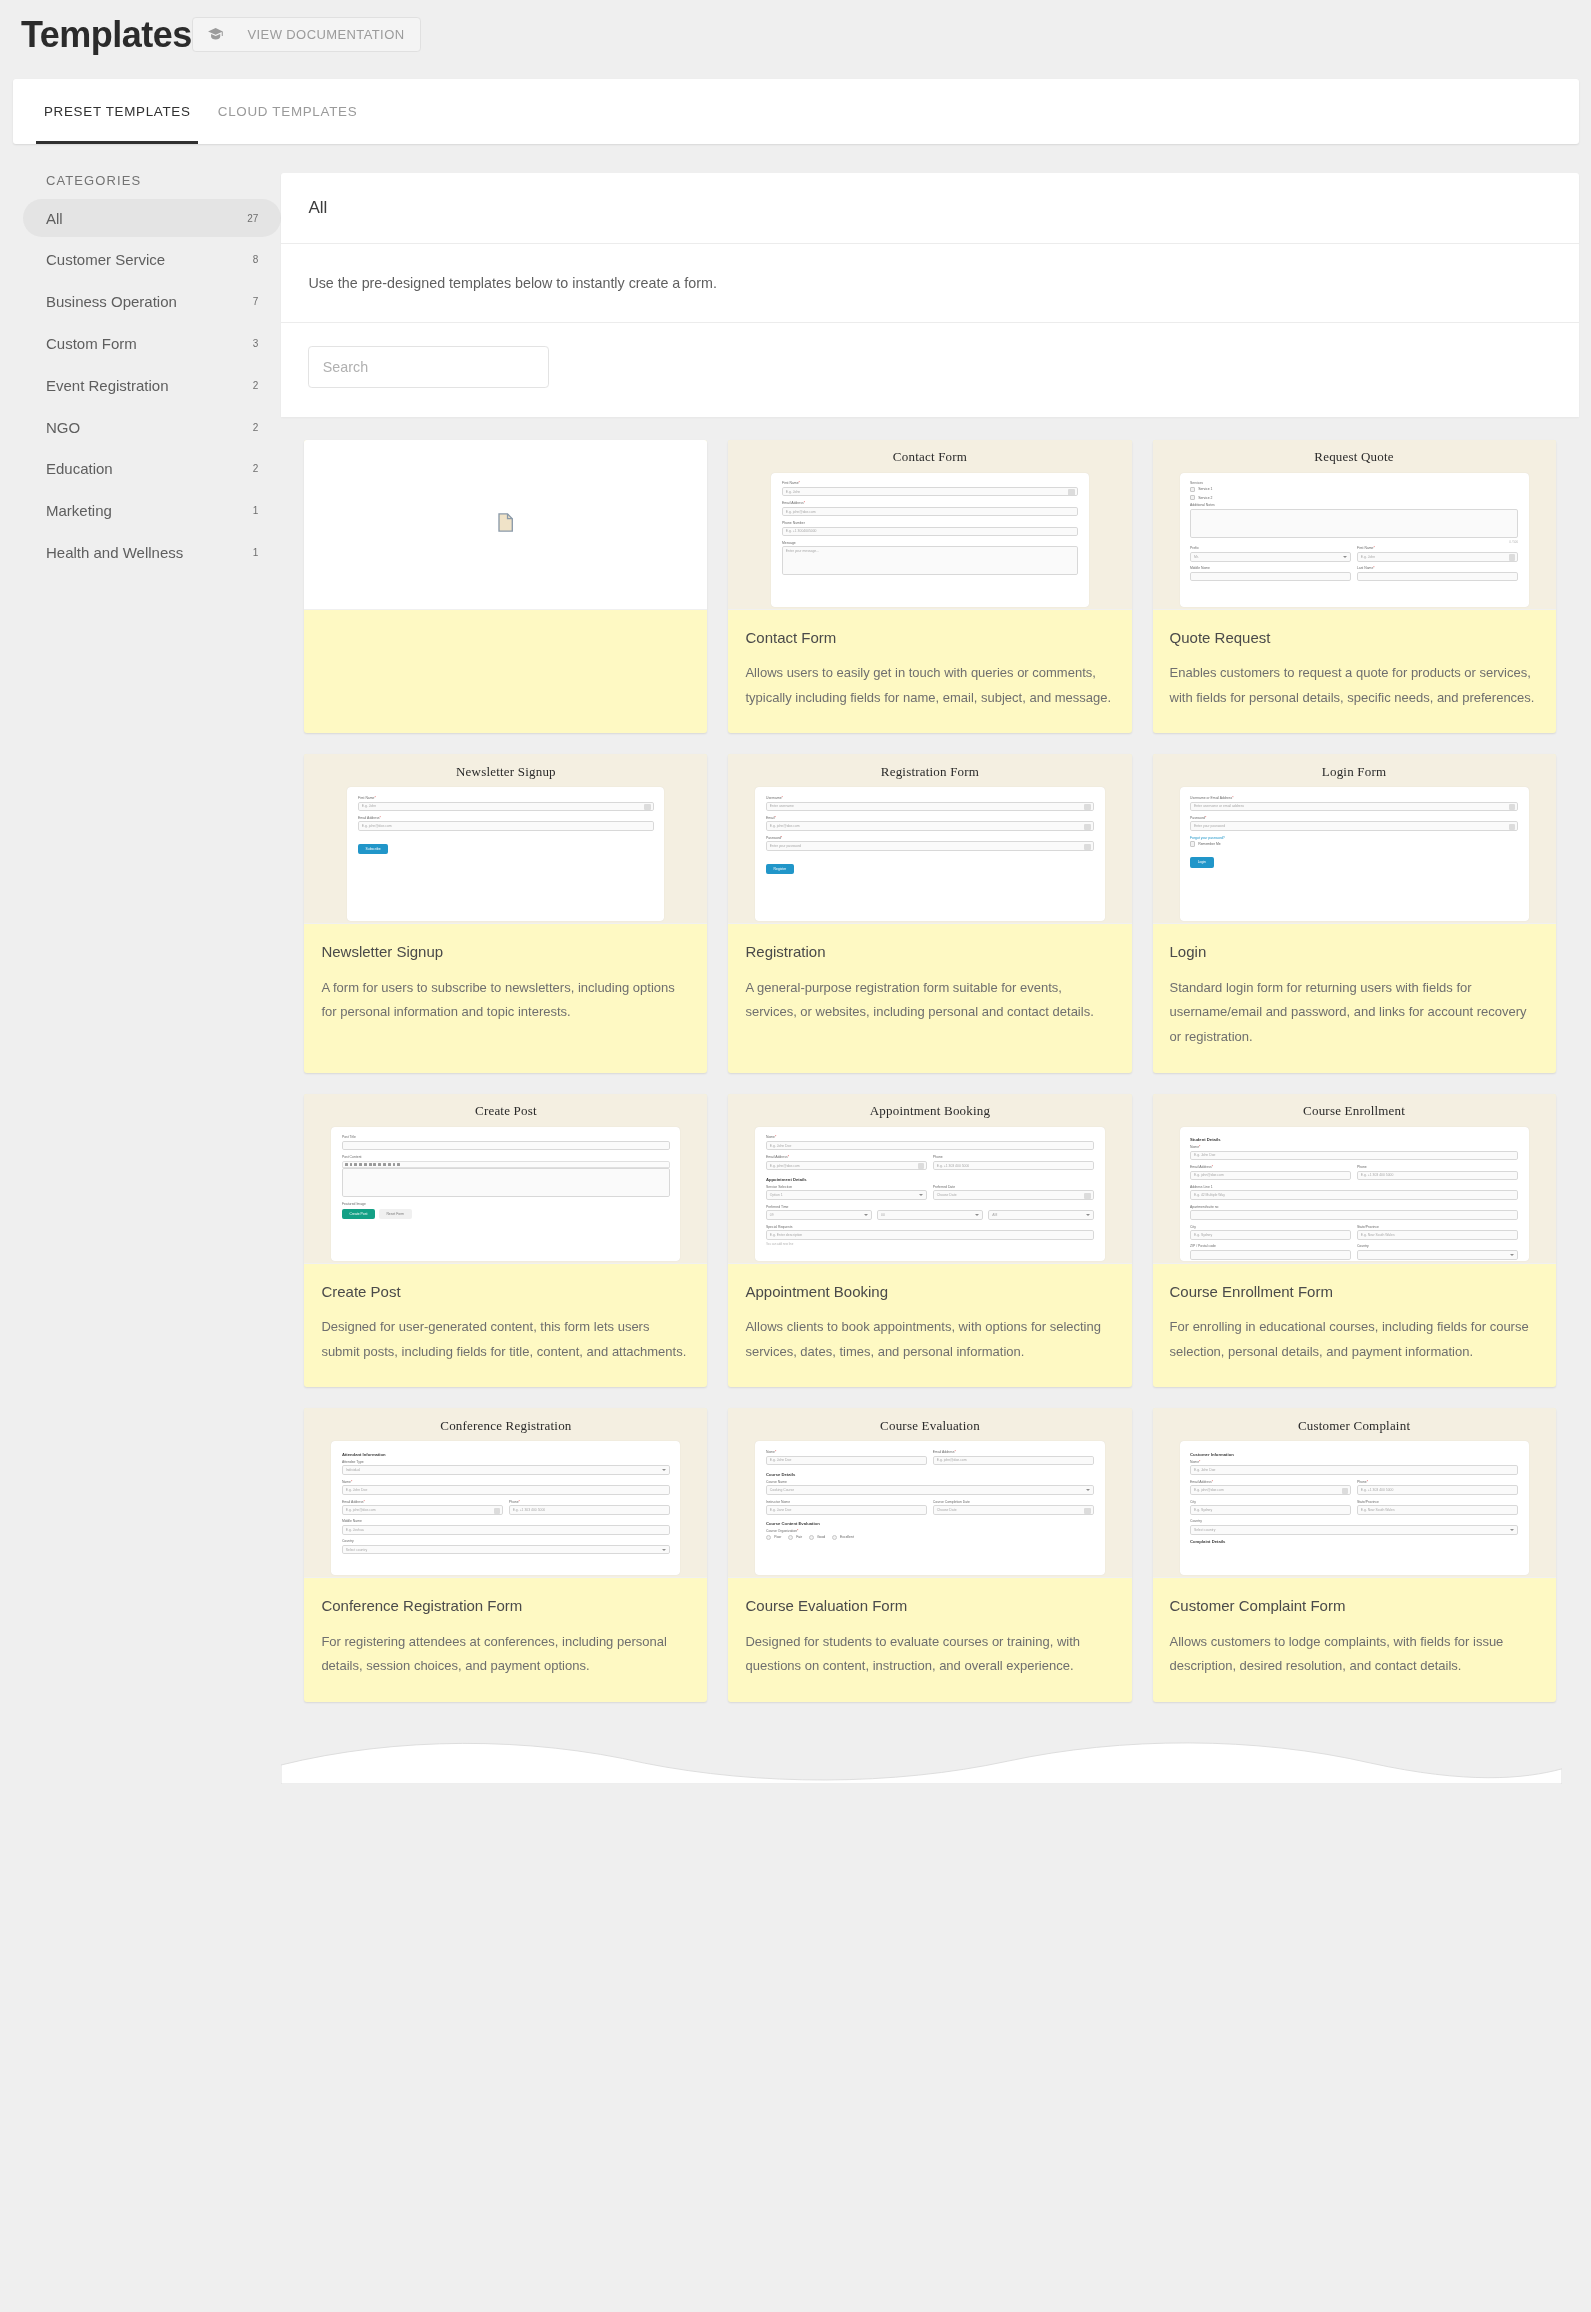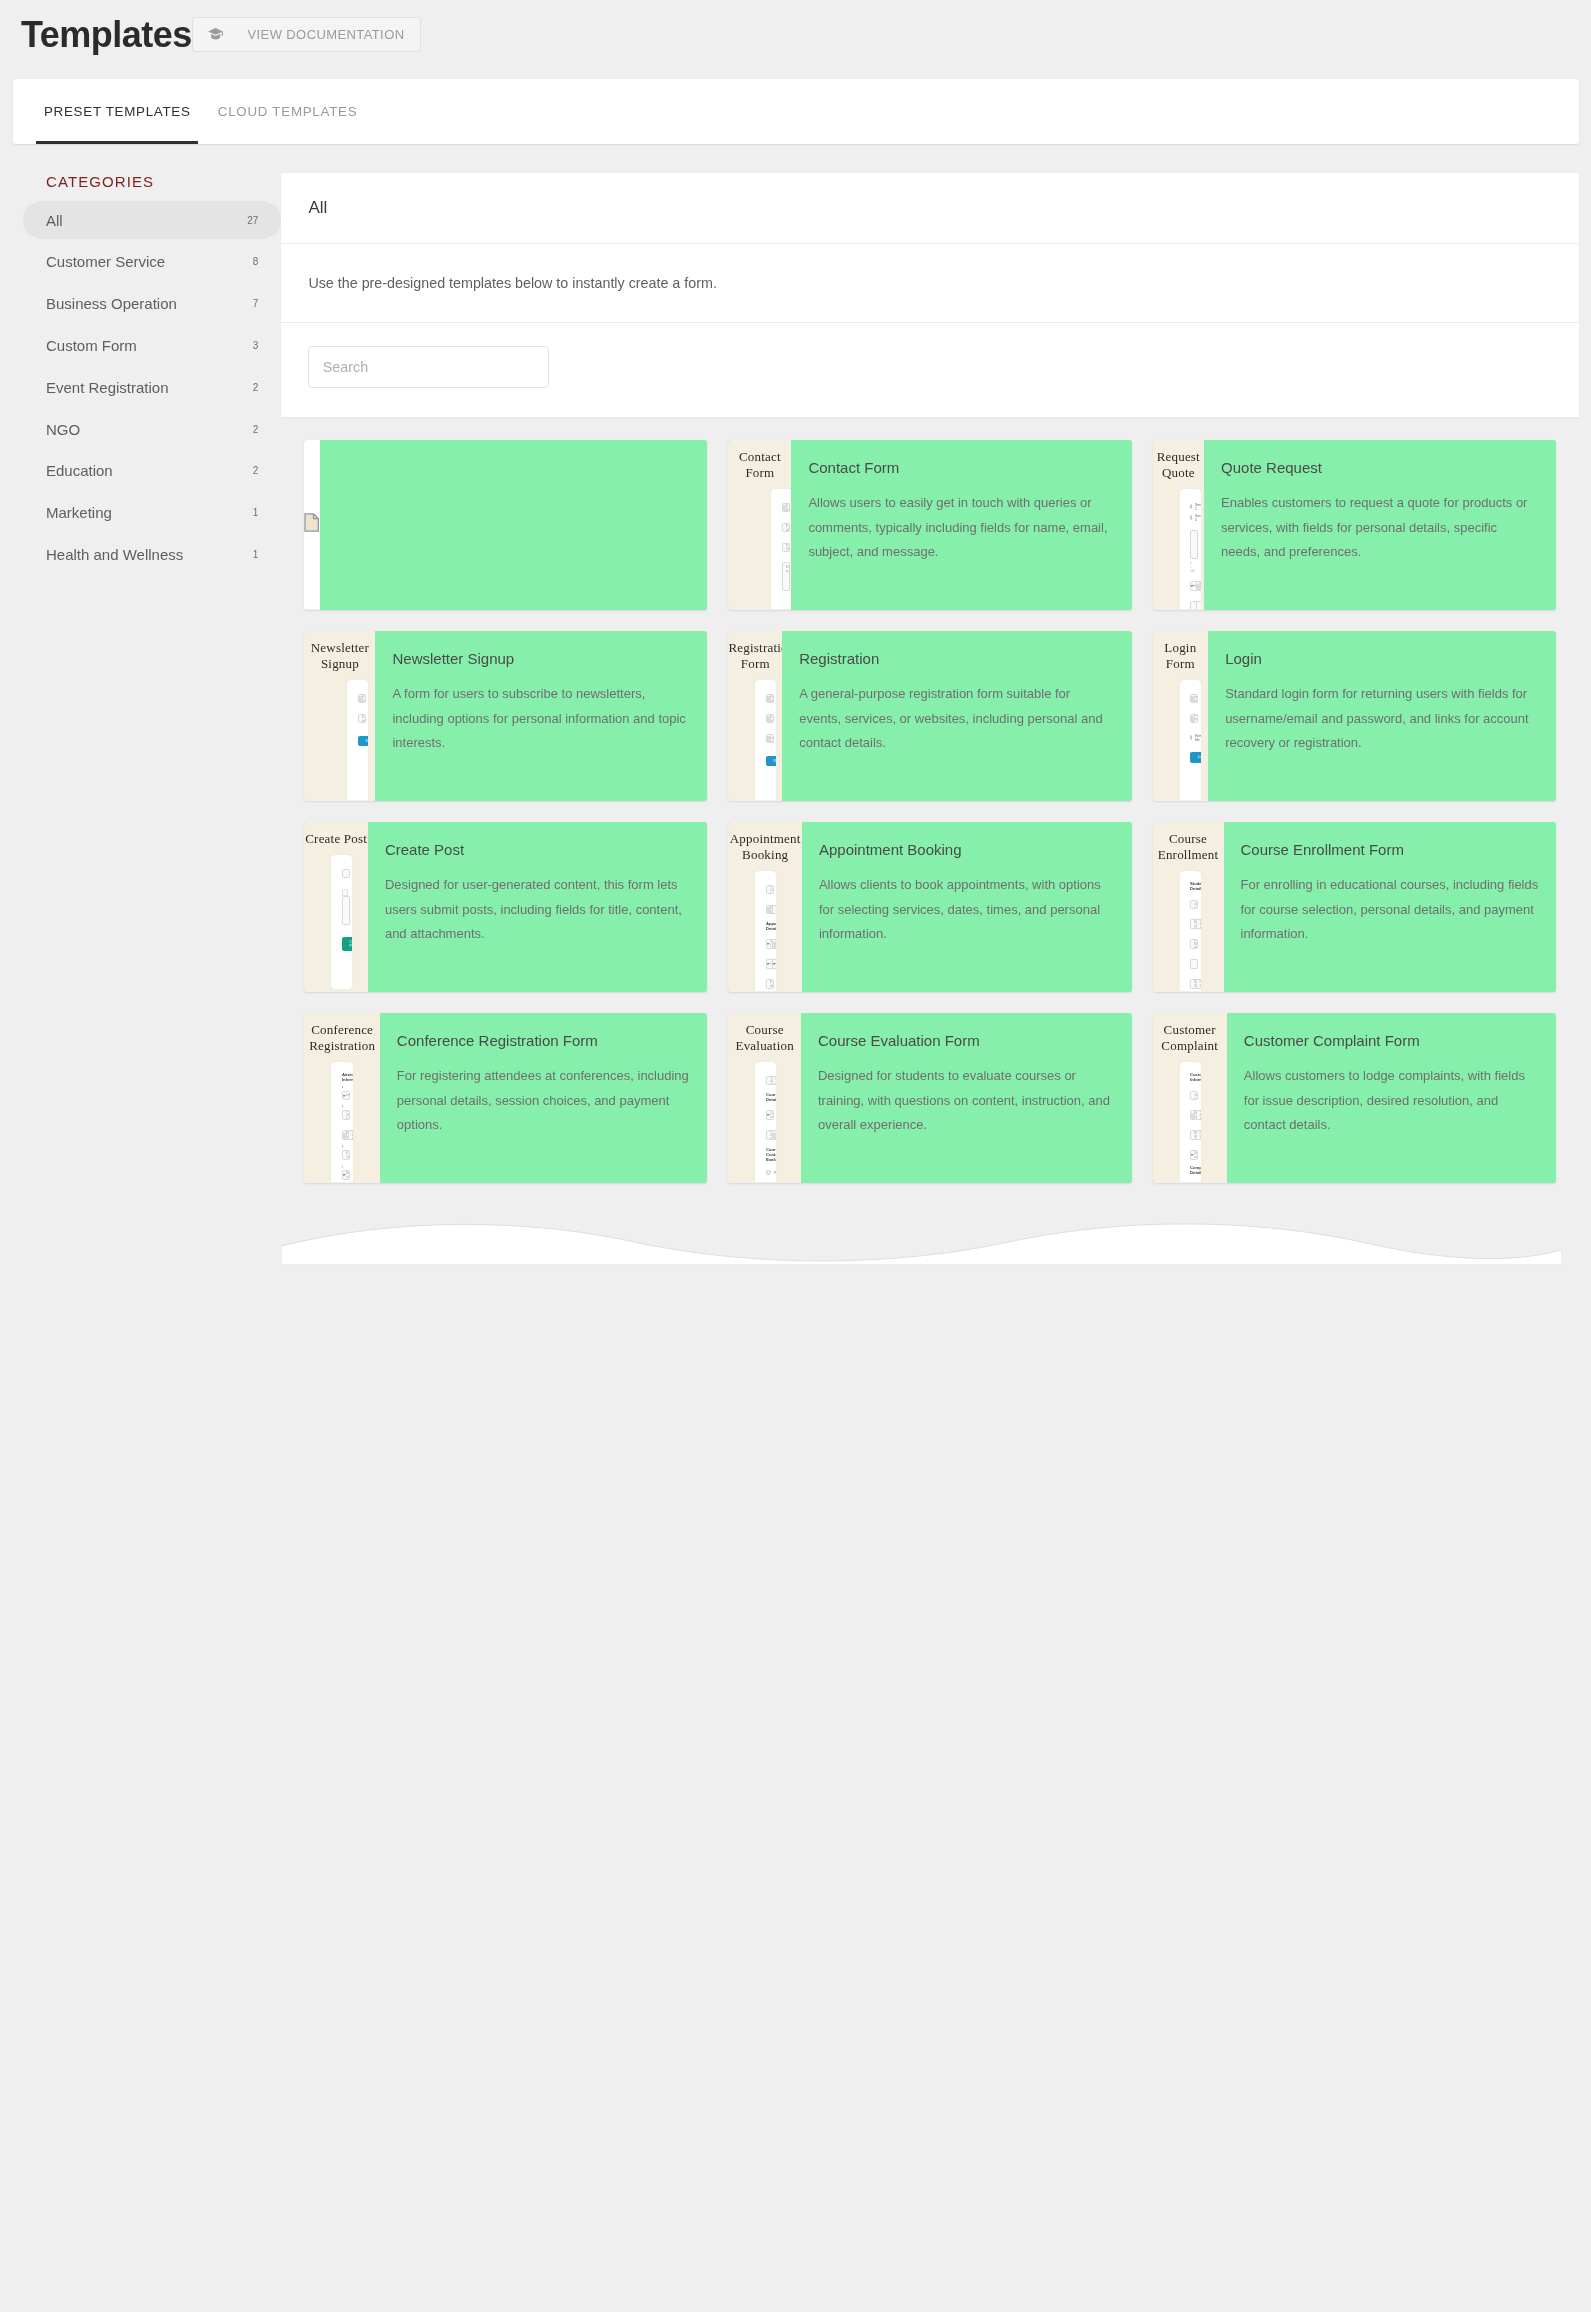--- a/index.html
+++ b/index.html
@@ -77,23 +77,23 @@
   .layout {
     display: flex;
     align-items: flex-start;
     padding: 0 13.4px;
     margin-top: 29px;
   }
 
   
   .sidebar { width: 268px; flex: none; padding-left: 9.6px; }
   .cat-heading {
-    font-size: 15px;
+    font-size: 13px;
     letter-spacing: 1.1px;
-    color: #7f1d1d;
+    color: #737373;
     padding: 0 0 11.5px 23px;
   }
   .cat-item {
     display: flex;
     justify-content: space-between;
     align-items: center;
     padding: 0 23px;
     height: 38px;
     border-radius: 19px;
     font-size: 15px;
@@ -142,27 +142,27 @@
   .search-input::placeholder { color: #b0b0b0; }
 
   
   .grid {
     display: grid;
     grid-template-columns: repeat(3, 1fr);
     gap: 21px;
     padding: 23px 23px 0 23px;
   }
   .tpl-card {
-    background: #86efac;
+    background: #fef9c3;
     border-radius: 2.9px;
     box-shadow: 0 1px 1.9px rgba(0,0,0,0.10);
     overflow: hidden;
     cursor: pointer;
     display: flex;
-    flex-direction: row;
+    flex-direction: column;
   }
   .thumb {
     height: 170px;
     background: #f4efe1;
     overflow: hidden;
     position: relative;
     border-bottom: 1px solid #f0f0f0;
   }
   .thumb.blank {
     background: #ffffff;

